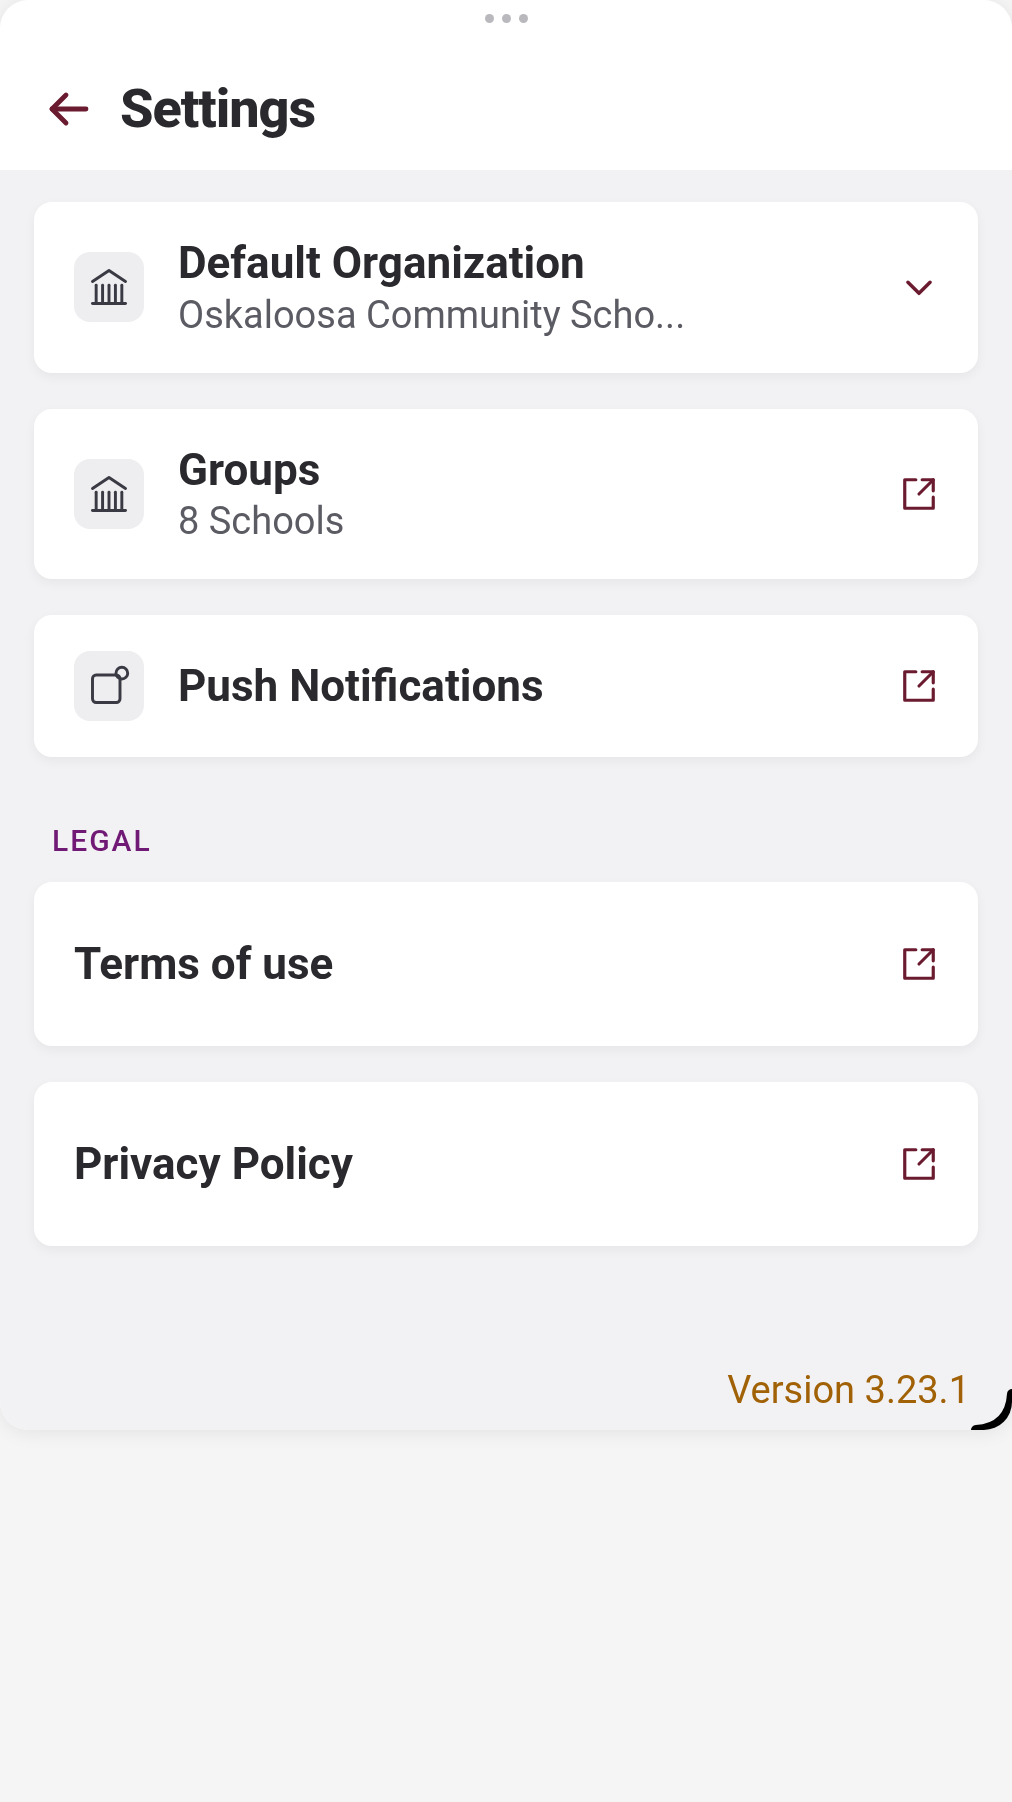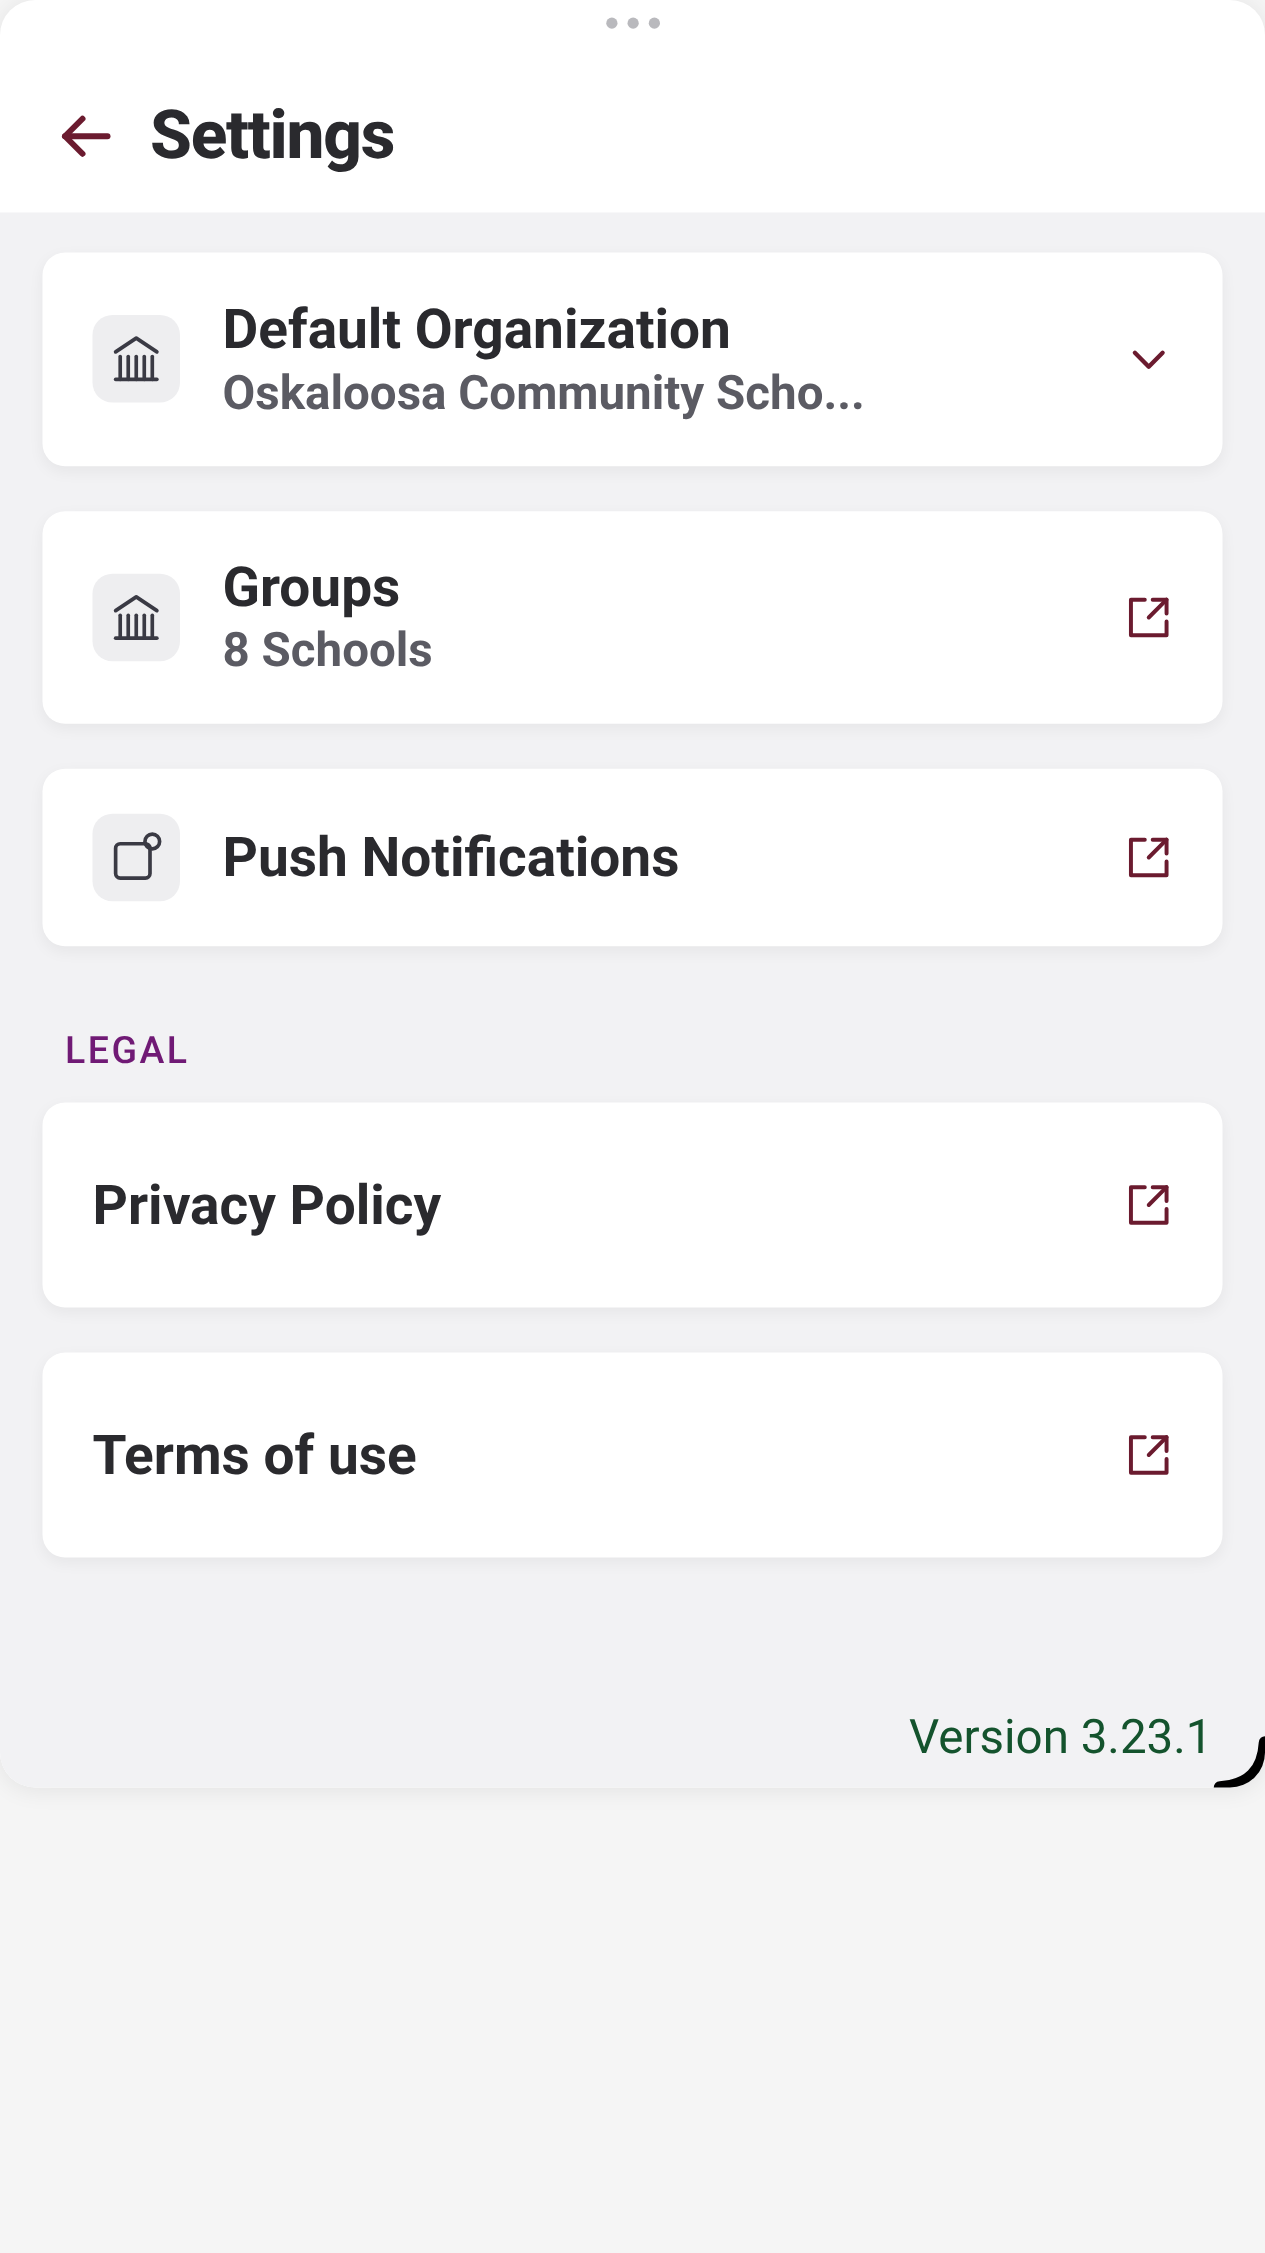--- a/index.html
+++ b/index.html
@@ -93,21 +93,21 @@
     }
     .card-title {
       font-size: 44px;
       font-weight: 700;
       color: #2a2a2e;
       line-height: 1.15;
     }
     .card-sub {
       font-size: 38px;
       color: #5b5b63;
-      font-weight: 700;
+      font-weight: 400;
       margin-top: 4px;
       white-space: nowrap;
       overflow: hidden;
       text-overflow: ellipsis;
     }
     .card-action {
       flex-shrink: 0;
       display: flex;
       align-items: center;
     }
@@ -135,21 +135,21 @@
     .card-simple-title {
       font-size: 44px;
       font-weight: 700;
       color: #2a2a2e;
     }
     .version {
       position: absolute;
       bottom: 18px;
       right: 42px;
       font-size: 38px;
-      color: #14532d;
+      color: #a16207;
       font-weight: 400;
       text-align: center;
     }
     .corner-arc {
       position: absolute;
       bottom: -2px;
       right: -2px;
       width: 44px;
       height: 44px;
       pointer-events: none;
@@ -241,32 +241,32 @@
           <polyline points="10,3 3,3 3,21 21,21 21,14"></polyline>
           <line x1="21" y1="3" x2="12" y2="12"></line>
           <polyline points="14,3 21,3 21,10"></polyline>
         </svg>
       </div>
     </div>
 
     <div class="section-label">LEGAL</div>
 
     <div class="card-simple">
+      <div class="card-simple-title">Terms of use</div>
+      <div class="card-action">
+        <svg viewBox="0 0 24 24" fill="none" stroke="#6b1b2f" stroke-width="2" stroke-linecap="round" stroke-linejoin="round">
+          <polyline points="10,3 3,3 3,21 21,21 21,14"></polyline>
+          <line x1="21" y1="3" x2="12" y2="12"></line>
+          <polyline points="14,3 21,3 21,10"></polyline>
+        </svg>
+      </div>
+    </div>
+
+    <div class="card-simple">
       <div class="card-simple-title">Privacy Policy</div>
-      <div class="card-action">
-        <svg viewBox="0 0 24 24" fill="none" stroke="#6b1b2f" stroke-width="2" stroke-linecap="round" stroke-linejoin="round">
-          <polyline points="10,3 3,3 3,21 21,21 21,14"></polyline>
-          <line x1="21" y1="3" x2="12" y2="12"></line>
-          <polyline points="14,3 21,3 21,10"></polyline>
-        </svg>
-      </div>
-    </div>
-
-    <div class="card-simple">
-      <div class="card-simple-title">Terms of use</div>
       <div class="card-action">
         <svg viewBox="0 0 24 24" fill="none" stroke="#6b1b2f" stroke-width="2" stroke-linecap="round" stroke-linejoin="round">
           <polyline points="10,3 3,3 3,21 21,21 21,14"></polyline>
           <line x1="21" y1="3" x2="12" y2="12"></line>
           <polyline points="14,3 21,3 21,10"></polyline>
         </svg>
       </div>
     </div>
 
     <div class="version">Version 3.23.1</div>

